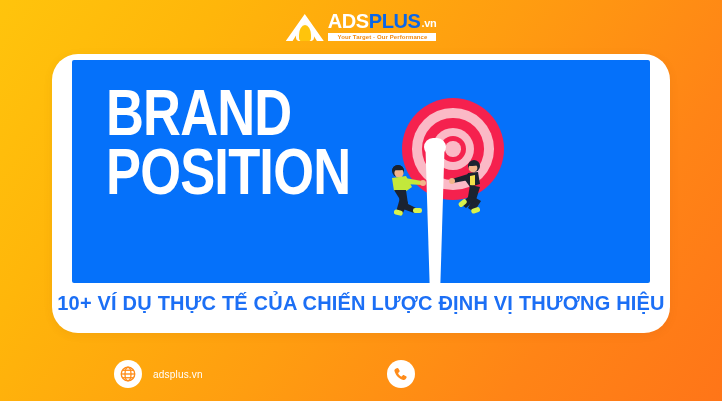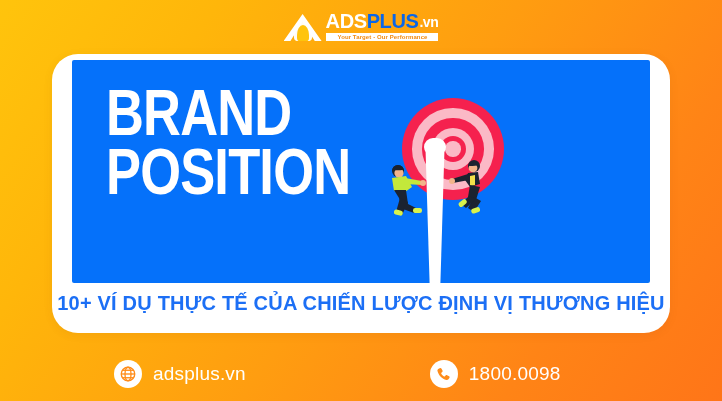--- a/index.html
+++ b/index.html
@@ -82,21 +82,21 @@
     display: flex;
     align-items: baseline;
     font-size: 20px;
     font-weight: bold;
     letter-spacing: -0.4px;
   }
   .logo-ads { color: #ffffff; }
   .logo-plus { color: #0A66E8; }
   .logo-vn {
     color: #ffffff;
-    font-size: 14px;
+    font-size: 11px;
     font-weight: bold;
     margin-left: 1px;
     position: relative;
     top: -1px;
   }
   .logo-tagline {
     margin-top: 2px;
     background: #ffffff;
     color: #F28A0F;
     font-size: 6px;
@@ -221,21 +221,21 @@
     width: 618px;
     height: 44px;
     display: flex;
     align-items: center;
   }
   .footer-item {
     display: flex;
     align-items: center;
     gap: 11px;
     color: #ffffff;
-    font-size: 19px;
+    font-size: 10px;
     letter-spacing: .2px;
   }
   .footer-site  { margin-left: 62px; }
   .footer-phone { margin-left: 184px; }
 
   .circle-icon {
     width: 28px;
     height: 28px;
     border-radius: 50%;
     background: #ffffff;
@@ -352,18 +352,17 @@
       </span>
       <span>adsplus.vn</span>
     </div>
 
     <div class="footer-item footer-phone">
       <span class="circle-icon">
         <svg width="17" height="17" viewBox="0 0 24 24" fill="#FF8C1A">
           <path d="M6.6 3.2c.8-.6 1.9-.4 2.4.5l1.6 2.7c.4.7.3 1.6-.4 2.1l-1.2 1c-.3.2-.4.6-.2 1 .9 1.8 2.4 3.3 4.2 4.2.4.2.8.1 1-.2l1-1.2c.5-.7 1.4-.8 2.1-.4l2.7 1.6c.9.5 1.1 1.6.5 2.4l-1.3 1.7c-.7.9-1.9 1.3-3 1-3.1-.8-5.8-2.3-8-4.5-2.2-2.2-3.7-4.9-4.5-8-.3-1.1.1-2.3 1-3z"></path>
         </svg>
       </span>
-      <span>1800.0098</span>
     </div>
 
   </div>
 
 </div>
 
 </body></html>

